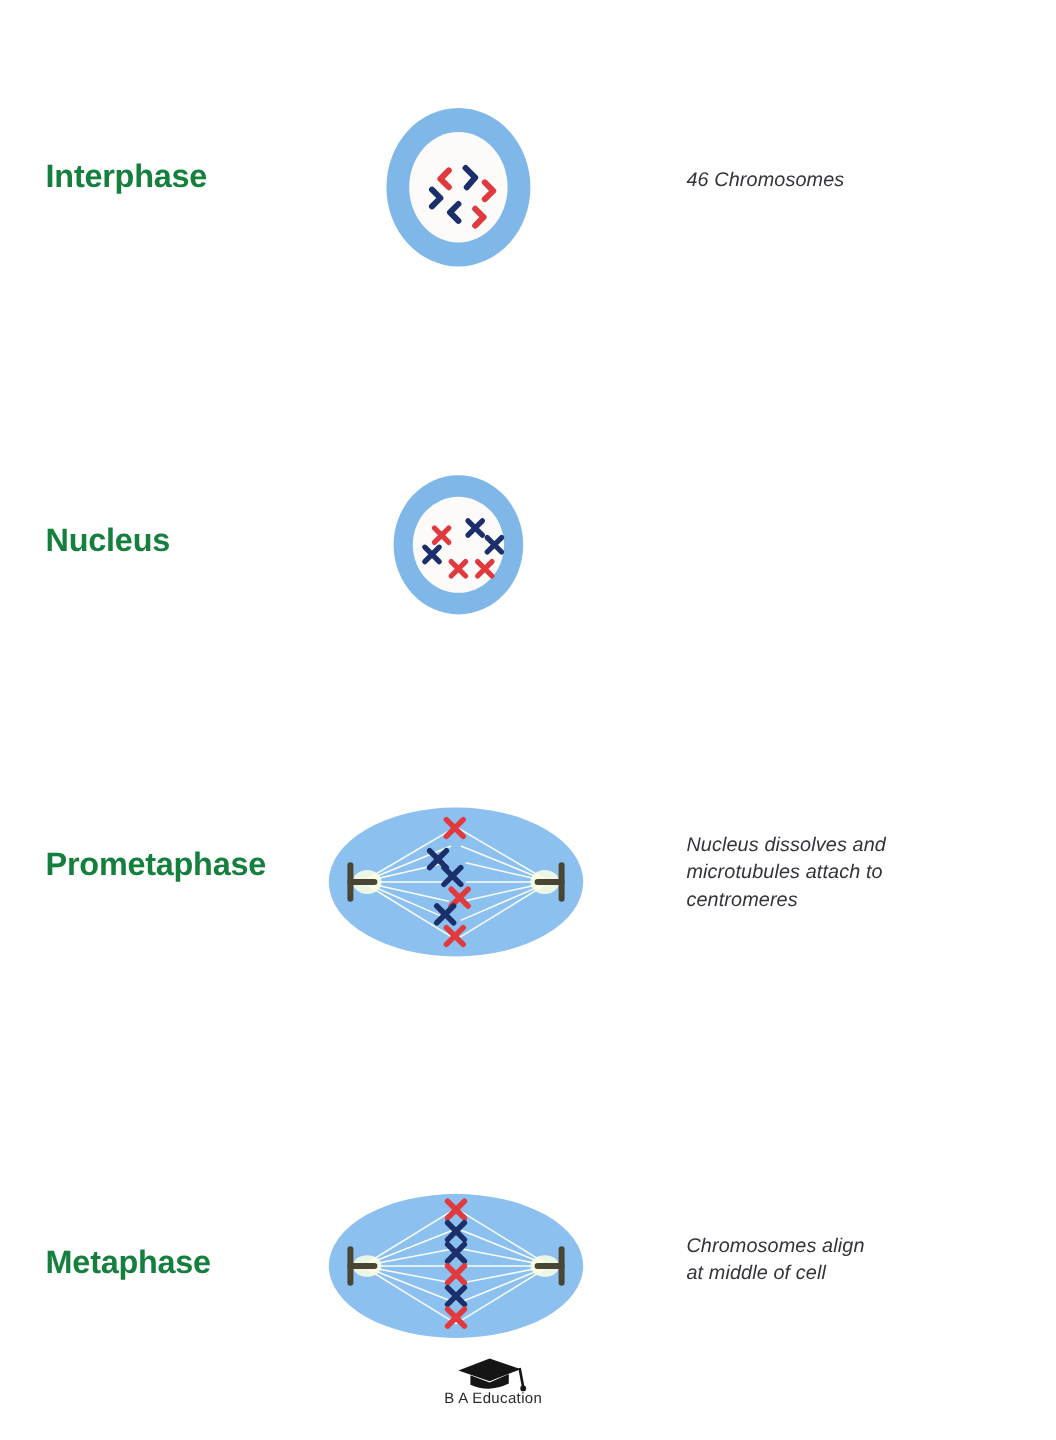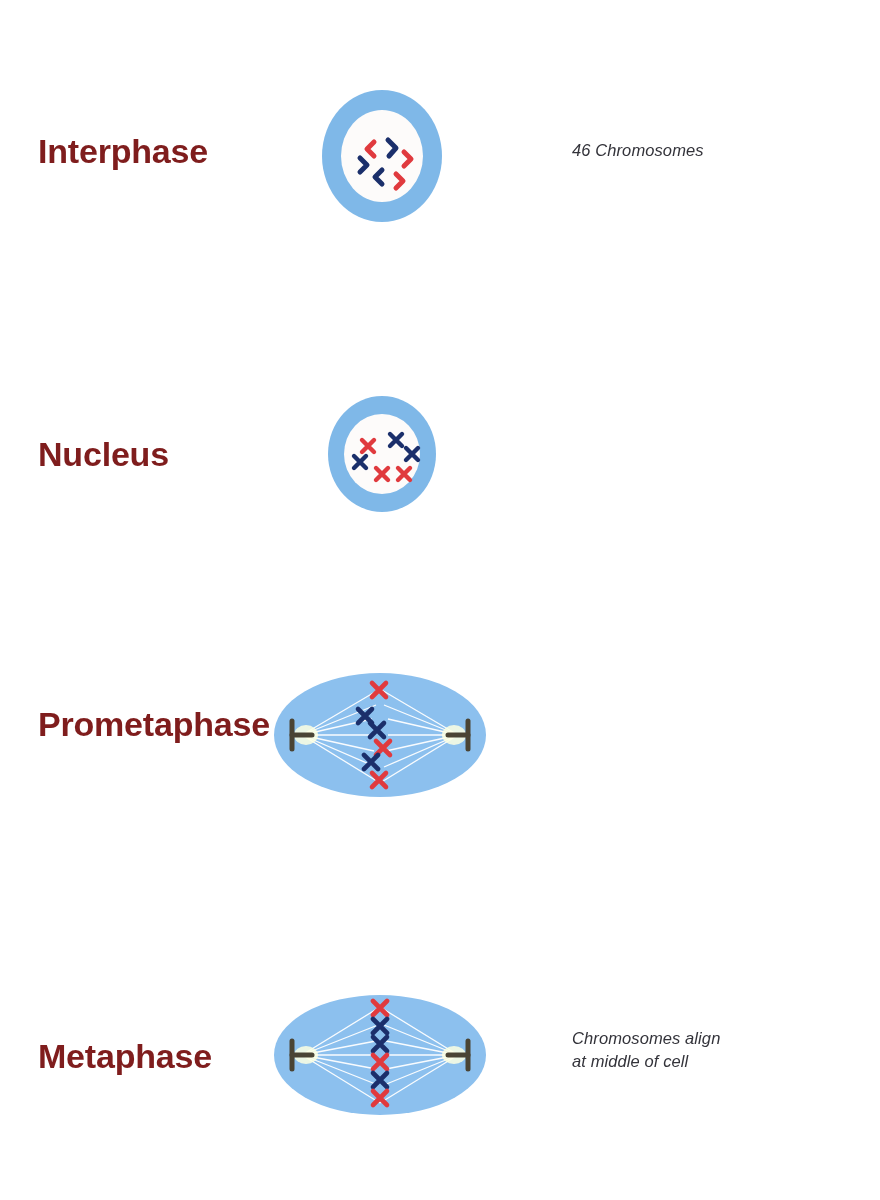--- a/index.html
+++ b/index.html
@@ -25,23 +25,23 @@
     position: absolute;
     left: 0;
     width: 880px;
     display: flex;
     align-items: center;
   }
 
   .stage-label {
     position: absolute;
     left: 38px;
-    font-size: 34px;
+    font-size: 27px;
     font-weight: bold;
-    color: #7f1d1d;
+    color: #15803d;
     letter-spacing: -0.2px;
     white-space: nowrap;
     line-height: 1;
   }
 
   .stage-desc {
     position: absolute;
     left: 572px;
     width: 280px;
     font-size: 16.5px;
@@ -142,20 +142,23 @@
       <g stroke-linecap="round" stroke-width="4.6" fill="none">
         <path d="M100 12 L114 26 M114 12 L100 26" stroke="#e03a3e"></path>
         <path d="M86 38 L100 52 M100 38 L86 52" stroke="#1b2f6b"></path>
         <path d="M98 52 L112 66 M112 52 L98 66" stroke="#1b2f6b"></path>
         <path d="M104 70 L118 84 M118 70 L104 84" stroke="#e03a3e"></path>
         <path d="M92 84 L106 98 M106 84 L92 98" stroke="#1b2f6b"></path>
         <path d="M100 102 L114 116 M114 102 L100 116" stroke="#e03a3e"></path>
       </g>
     </svg>
 
+    <div class="stage-desc" style="top:358px;">Nucleus dissolves and
+microtubules attach to
+centromeres</div>
   </div>
 
   <div class="row" style="top:495px;height:130px;">
     <div class="stage-label" style="top:544px;">Metaphase</div>
 
     <svg class="cell-art" style="left:272px;top:496px;" width="216" height="128" viewBox="0 0 216 128">
       <ellipse cx="108" cy="64" rx="106" ry="60" fill="#8cc0ee"></ellipse>
       <g stroke="#ffffff" stroke-width="1.3" opacity="0.95" fill="none">
         <path d="M30 64 L108 16 M30 64 L106 34 M30 64 L104 50 M30 64 L104 64 M30 64 L104 78 M30 64 L106 94 M30 64 L108 112"></path>
         <path d="M186 64 L108 16 M186 64 L112 34 M186 64 L114 50 M186 64 L114 64 M186 64 L114 78 M186 64 L112 94 M186 64 L108 112"></path>
@@ -201,14 +204,23 @@
   <div class="row" style="top:1025px;height:150px;">
     
 
     
 
     
 
     
   </div>
 
+  <div class="watermark">
+    <svg class="watermark-cap" width="66" height="34" viewBox="0 0 66 34">
+      <path d="M4 16 L30 6 L56 15 L30 25 Z" fill="#151515"></path>
+      <path d="M14 20 L14 28 Q30 35 46 27 L46 19 L30 26 Z" fill="#151515"></path>
+      <path d="M55 14 L58 30" stroke="#151515" stroke-width="2.2" fill="none"></path>
+      <circle cx="58" cy="31" r="2.4" fill="#151515"></circle>
+    </svg>
+    <span class="watermark-text">B A Education</span>
+  </div>
 
 </div>
 
 </body></html>

